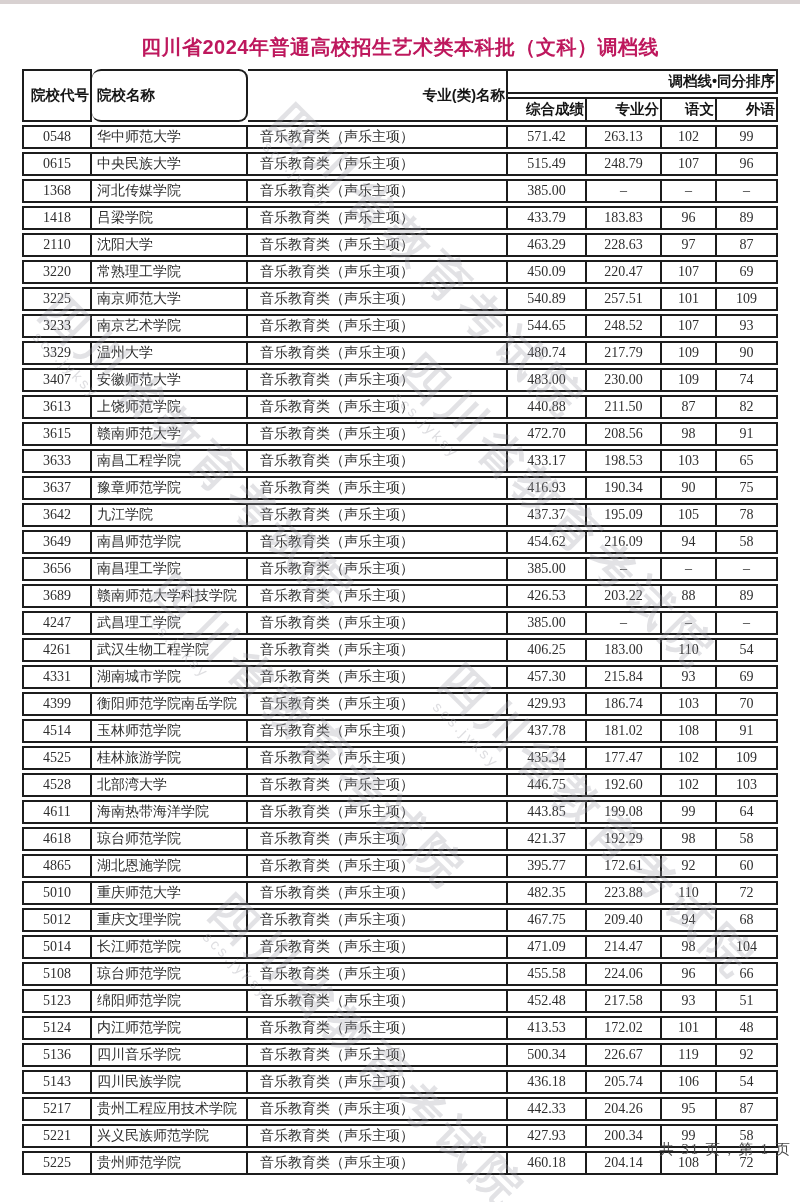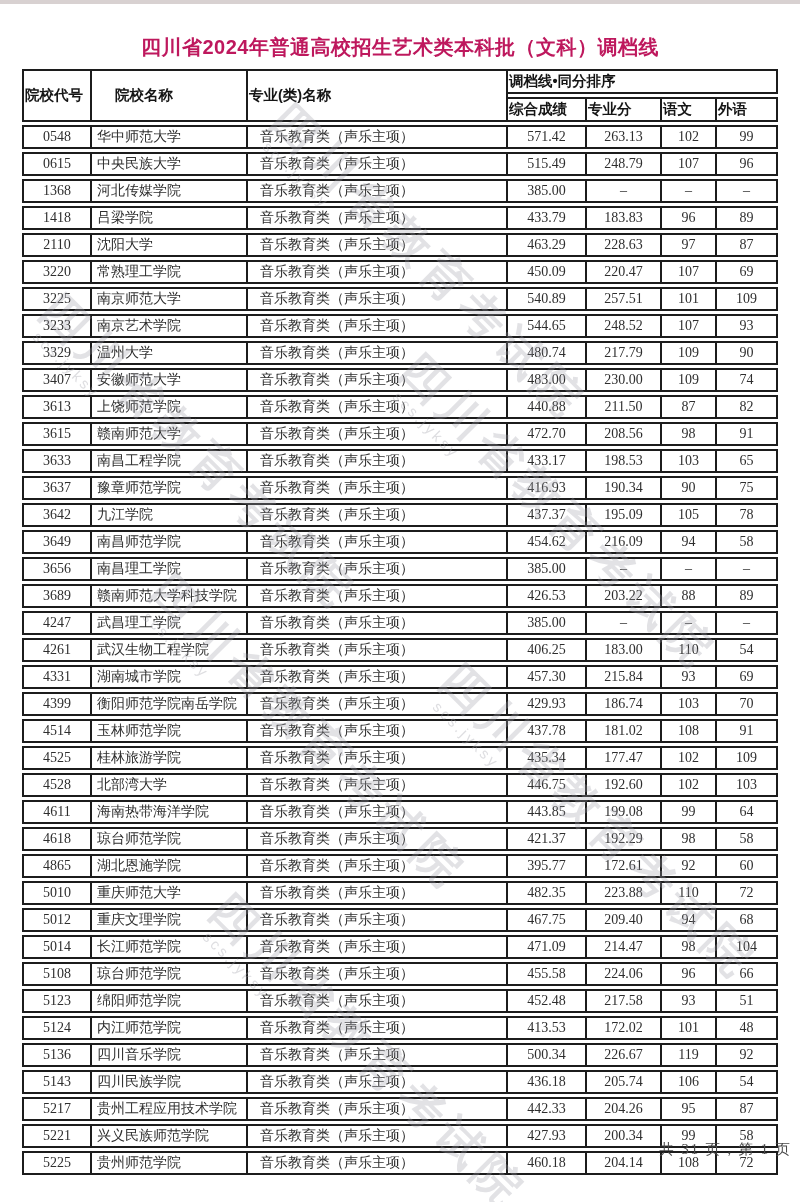--- a/index.html
+++ b/index.html
@@ -38,24 +38,24 @@
     white-space: nowrap;
     background: transparent;
   }
   .score-table th + th, .score-table td + td { border-left: none; }
   .score-table thead tr:nth-child(2) th { border-left: none; margin-top: 24px; }
   .score-table th {
     font-family: "Liberation Sans", "DejaVu Sans", sans-serif;
     font-weight: bold;
     font-size: 14.5px;
     height: 19px;
-    text-align: left;
+    text-align: right;
     color: #151515;
   }
-  .score-table th.h-left { text-align: left; padding-left: 23px; }
+  .score-table th.h-left { text-align: left; padding-left: 5px; border-radius: 9px; }
   .score-table td {
     font-size: 14px;
     height: 17.3px;
     text-align: center;
     color: #2e2e2e;
   }
   .score-table td.c-name { text-align: left; padding-left: 5px; margin-top: 12px; }
   .score-table td.c-major { text-align: left; padding-left: 12px; }
   .page-footer {
     position: absolute;

